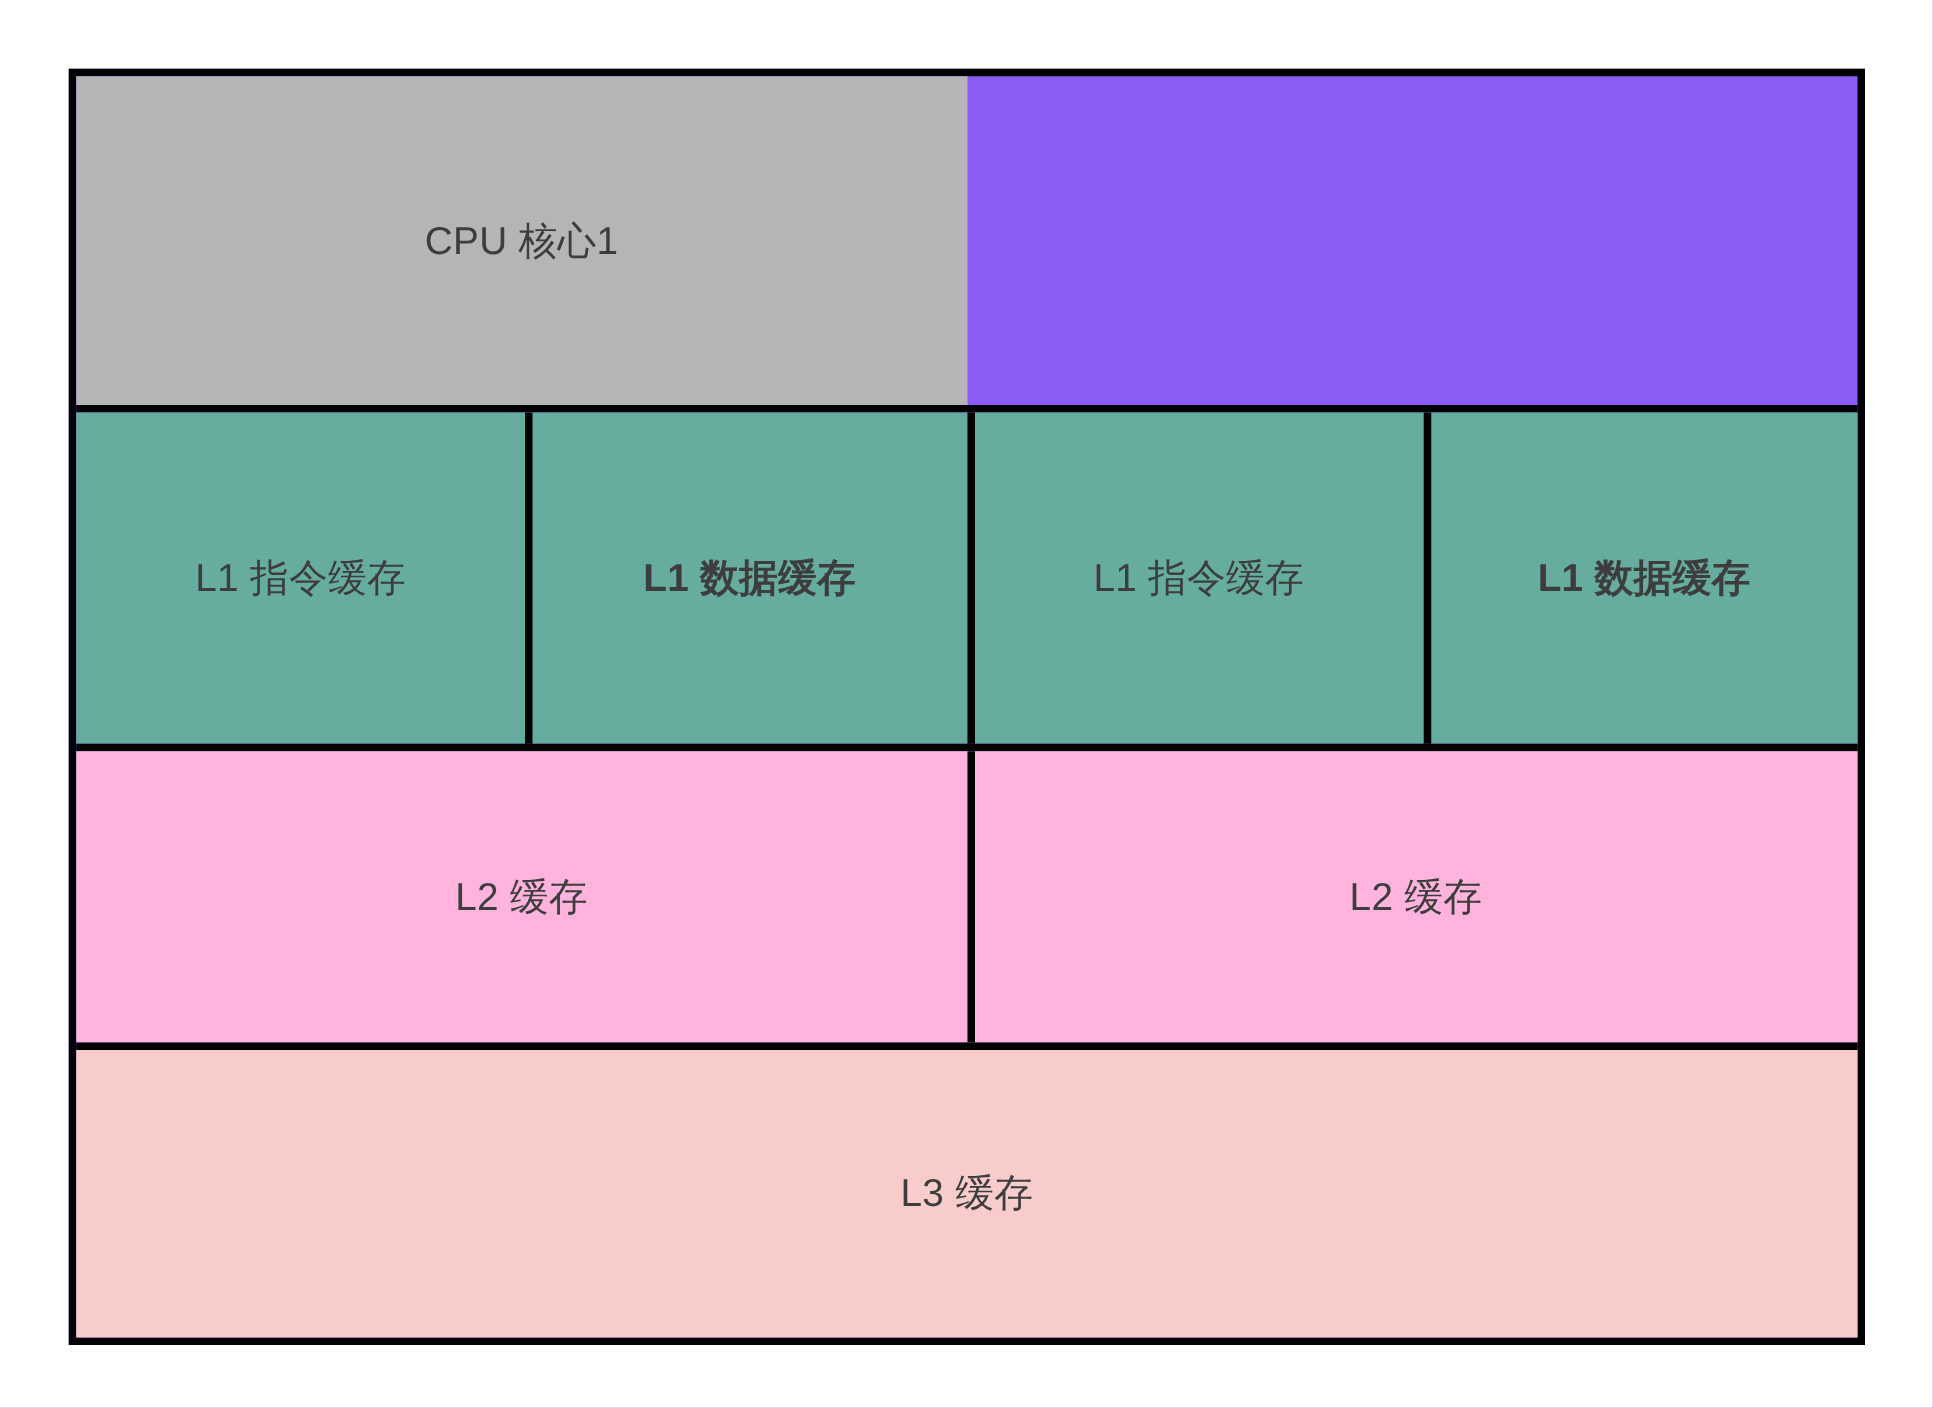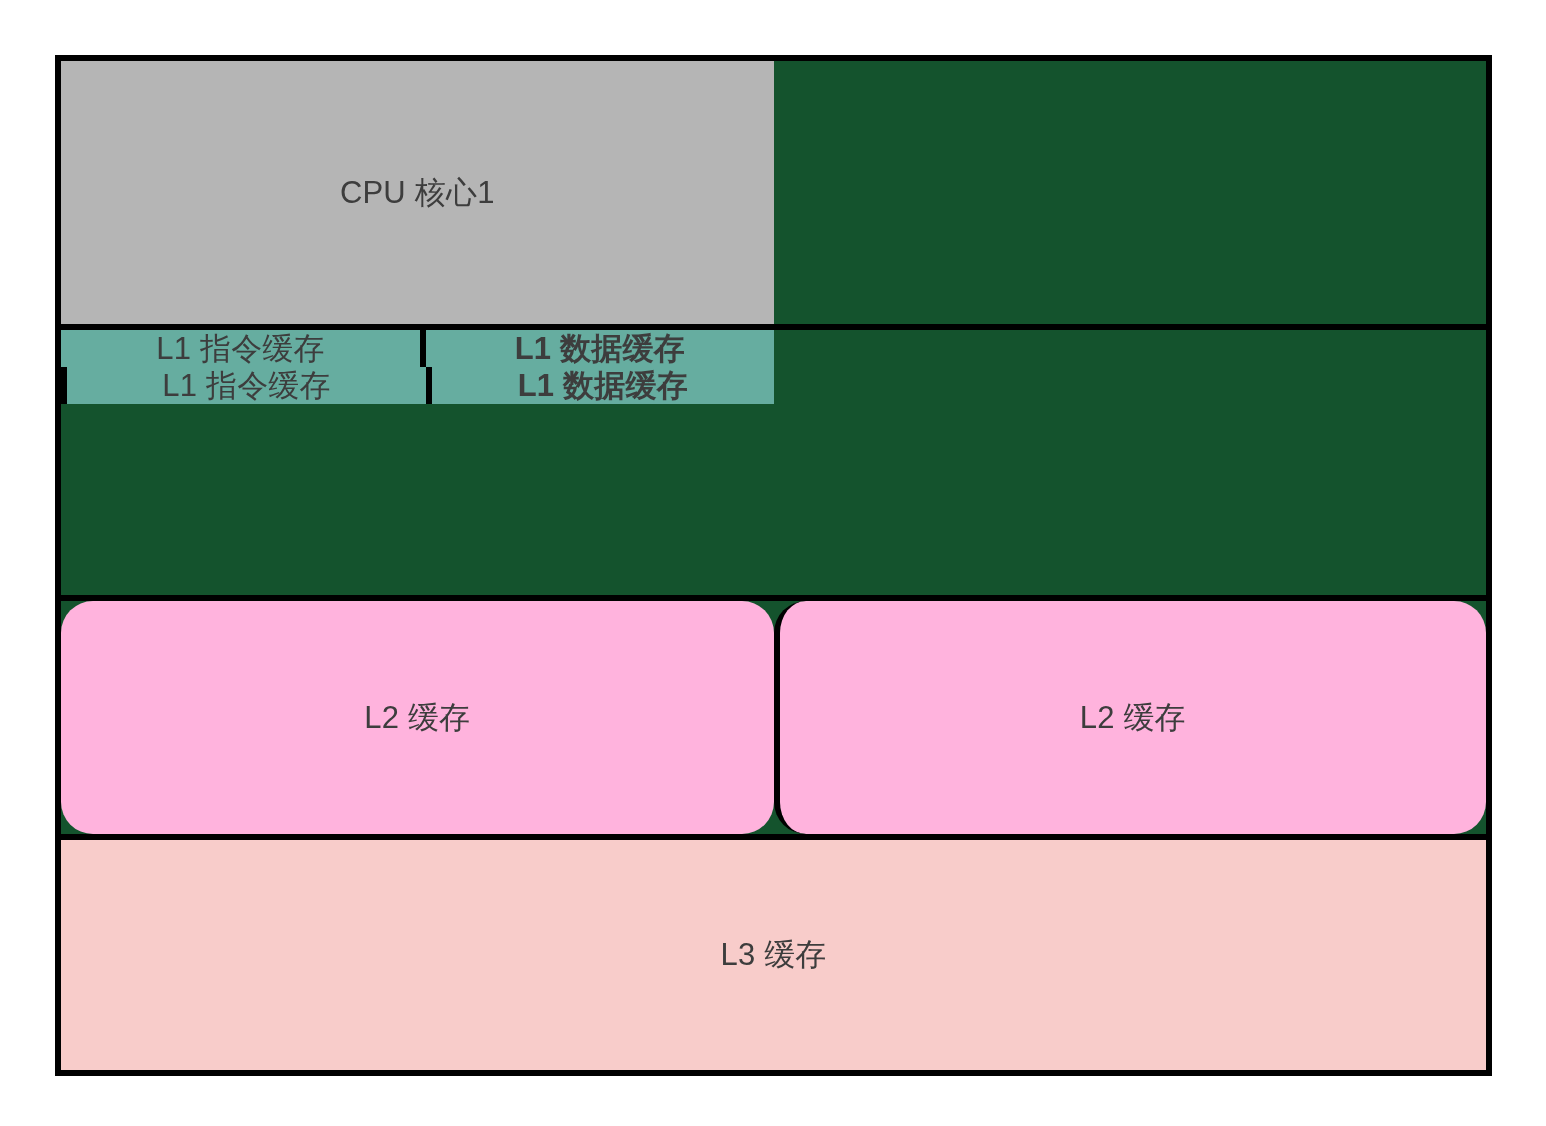--- a/index.html
+++ b/index.html
@@ -16,34 +16,34 @@
 
   
   #diagram {
     position: absolute;
     left: 55px;
     top: 55px;
     width: 1437px;
     height: 1021px;
     box-sizing: border-box;
     border: 6px solid #000000;
-    background: #14532d;
+    background: #8b5cf6;
     display: flex;
     flex-direction: column;
   }
 
   
   .row {
     display: flex;
     flex-direction: row;
     box-sizing: border-box;
     width: 100%;
   }
   .row-cores   { height: 264px; }
-  .row-l1      { height: 272px; border-top: 6px solid #000000; flex-direction: column; }
+  .row-l1      { height: 272px; border-top: 6px solid #000000; }
   .row-l2      { height: 240px; border-top: 6px solid #000000; }
   .row-l3      { height: 237px; border-top: 6px solid #000000; flex: 1 1 auto; }
 
   
   .cell {
     box-sizing: border-box;
     display: flex;
     align-items: center;
     justify-content: center;
     color: #3d3d3d;
@@ -63,21 +63,21 @@
   }
   .group + .group { border-left: 6px solid #000000; }
 
   
   .core       { background: #b5b5b5; width: 50%; }
 
   .l1-group   { width: 50%; }
   .l1-icache  { background: #66ada0; width: 359px; flex: 0 0 359px; }
   .l1-dcache  { background: #66ada0; flex: 1 1 auto; font-weight: bold; }
 
-  .l2         { background: #ffb3dd; width: 50%; border-radius: 32px; }
+  .l2         { background: #ffb3dd; width: 50%; }
 
   .l3         { background: #f8ccca; width: 100%; }
 
   
   .l1-icache .label,
   .l1-dcache .label { }
 </style>
 </head>
 <body>
 

